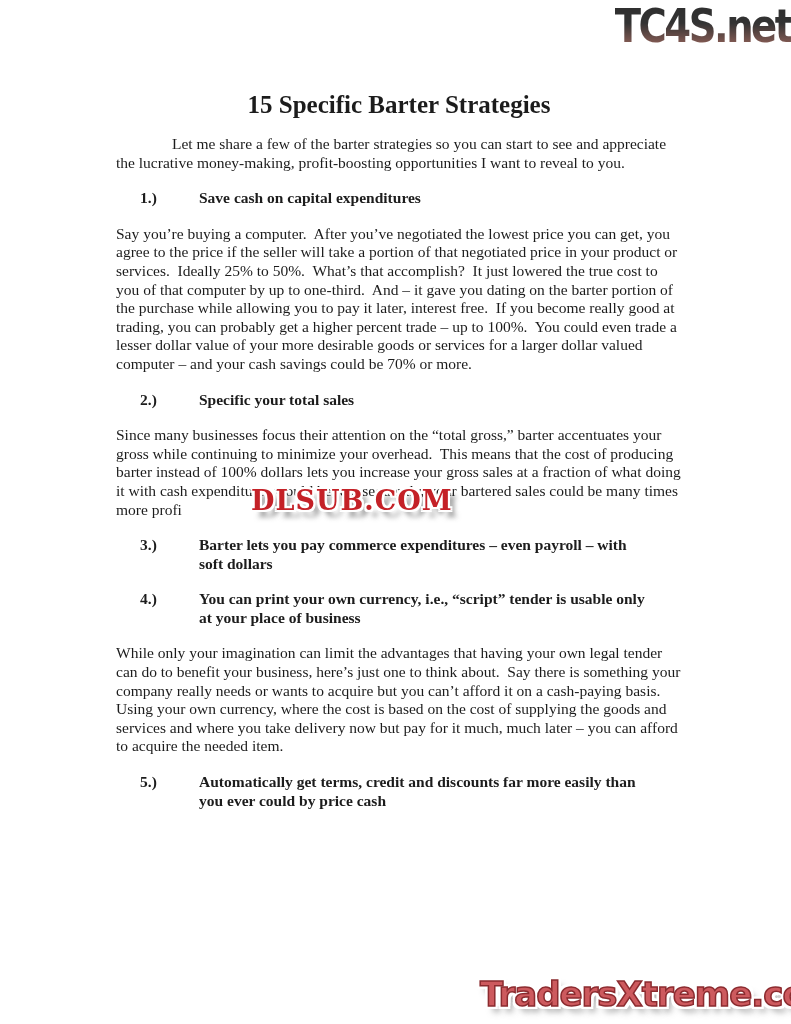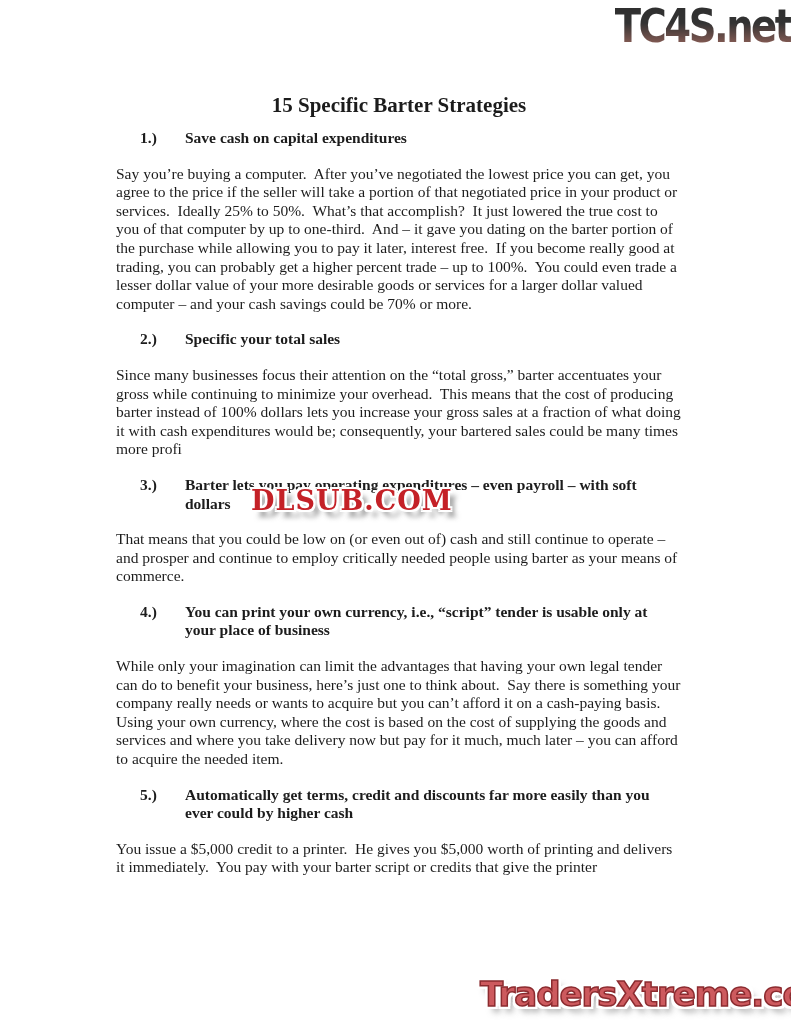--- a/index.html
+++ b/index.html
@@ -18,34 +18,34 @@
   .tc4s{
     position:absolute; top:2px; right:0px;
     font-family:"DejaVu Sans", sans-serif; font-weight:bold;
     font-size:47px; letter-spacing:-3px; line-height:1;
     display:inline-block; transform:scaleX(.82); transform-origin:right top;
     background:linear-gradient(to bottom, #2e2e2e 0%, var(--tc4s-top,#333) 45%, var(--tc4s-bottom,#99655c) 100%);
     -webkit-background-clip:text; background-clip:text; color:transparent;
   }
   .content{ position:absolute; top:93px; left:116px; width:566px; }
   .title{
-    text-align:center; font-weight:bold; font-size:21px; line-height:24px;
-    margin-bottom:12px;
+    text-align:center; font-weight:bold; font-size:25px; line-height:24px;
+    margin-bottom:18px;
   }
   p.body{
     font-size:15.5px; line-height:18.6px; margin-bottom:17px;
     white-space:pre-wrap;
   }
   p.intro{ text-indent:56px; }
   .section-heading{
     display:flex; margin-left:24px; margin-bottom:17px;
     font-weight:bold; font-size:15.5px; line-height:18.6px;
   }
   .section-heading .num{ flex:none; width:45px; }
-  .section-heading .htext{ flex:1; padding-right:28px; white-space:pre-wrap; }
+  .section-heading .htext{ flex:1; padding-right:28px; white-space:pre-wrap;margin-left:14px; }
   
   .dlsub{
     position:absolute; left:251px; top:487px;
     font-family:"DejaVu Serif", serif; font-weight:bold;
     font-size:27px; line-height:1; letter-spacing:1px;
     color:var(--dlsub-red,#c42127);
     text-shadow:
       -2px -2px 0 #fff, 2px -2px 0 #fff, -2px 2px 0 #fff, 2px 2px 0 #fff,
       -2px 0 0 #fff, 2px 0 0 #fff, 0 -2px 0 #fff, 0 2px 0 #fff,
       6px 7px 5px rgba(70,70,70,.55);
@@ -67,50 +67,49 @@
 <body>
 
 <div class="page">
 
   <div class="tc4s">TC4S.net</div>
 
   <div class="content">
 
     <div class="title">15 Specific Barter Strategies</div>
 
+    <p class="body intro">Let me share a few of the barter strategies so you can start to see and appreciate the lucrative money-making, profit-boosting opportunities I want to reveal to you.</p>
 
     <div class="section-heading">
       <span class="num">1.)</span>
       <span class="htext">Save cash on capital expenditures</span>
     </div>
     <p class="body">Say you’re buying a computer.  After you’ve negotiated the lowest price you can get, you agree to the price if the seller will take a portion of that negotiated price in your product or services.  Ideally 25% to 50%.  What’s that accomplish?  It just lowered the true cost to you of that computer by up to one-third.  And – it gave you dating on the barter portion of the purchase while allowing you to pay it later, interest free.  If you become really good at trading, you can probably get a higher percent trade – up to 100%.  You could even trade a lesser dollar value of your more desirable goods or services for a larger dollar valued computer – and your cash savings could be 70% or more.</p>
 
     <div class="section-heading">
       <span class="num">2.)</span>
       <span class="htext">Specific your total sales</span>
     </div>
     <p class="body">Since many businesses focus their attention on the “total gross,” barter accentuates your gross while continuing to minimize your overhead.  This means that the cost of producing barter instead of 100% dollars lets you increase your gross sales at a fraction of what doing it with cash expenditures would be; consequently, your bartered sales could be many times more profi</p>
 
     <div class="section-heading">
       <span class="num">3.)</span>
-      <span class="htext">Barter lets you pay operating expenditures – even payroll – with soft dollars</span>
+      <span class="htext">Barter lets you pay commerce expenditures – even payroll – with soft dollars</span>
     </div>
-    <p class="body">That means that you could be low on (or even out of) cash and still continue to operate – and prosper and continue to employ critically needed people using barter as your means of commerce.</p>
 
     <div class="section-heading">
       <span class="num">4.)</span>
       <span class="htext">You can print your own currency, i.e., “script” tender is usable only at your place of business</span>
     </div>
     <p class="body">While only your imagination can limit the advantages that having your own legal tender can do to benefit your business, here’s just one to think about.  Say there is something your company really needs or wants to acquire but you can’t afford it on a cash-paying basis.  Using your own currency, where the cost is based on the cost of supplying the goods and services and where you take delivery now but pay for it much, much later – you can afford to acquire the needed item.</p>
 
     <div class="section-heading">
       <span class="num">5.)</span>
-      <span class="htext">Automatically get terms, credit and discounts far more easily than you ever could by higher cash</span>
+      <span class="htext">Automatically get terms, credit and discounts far more easily than you ever could by price cash</span>
     </div>
-    <p class="body">You issue a $5,000 credit to a printer.  He gives you $5,000 worth of printing and delivers it immediately.  You pay with your barter script or credits that give the printer</p>
 
   </div>
 
   <div class="dlsub">DLSUB.COM</div>
 
   <div class="traders">TradersXtreme.com</div>
 
 </div>
 
 </body></html>

